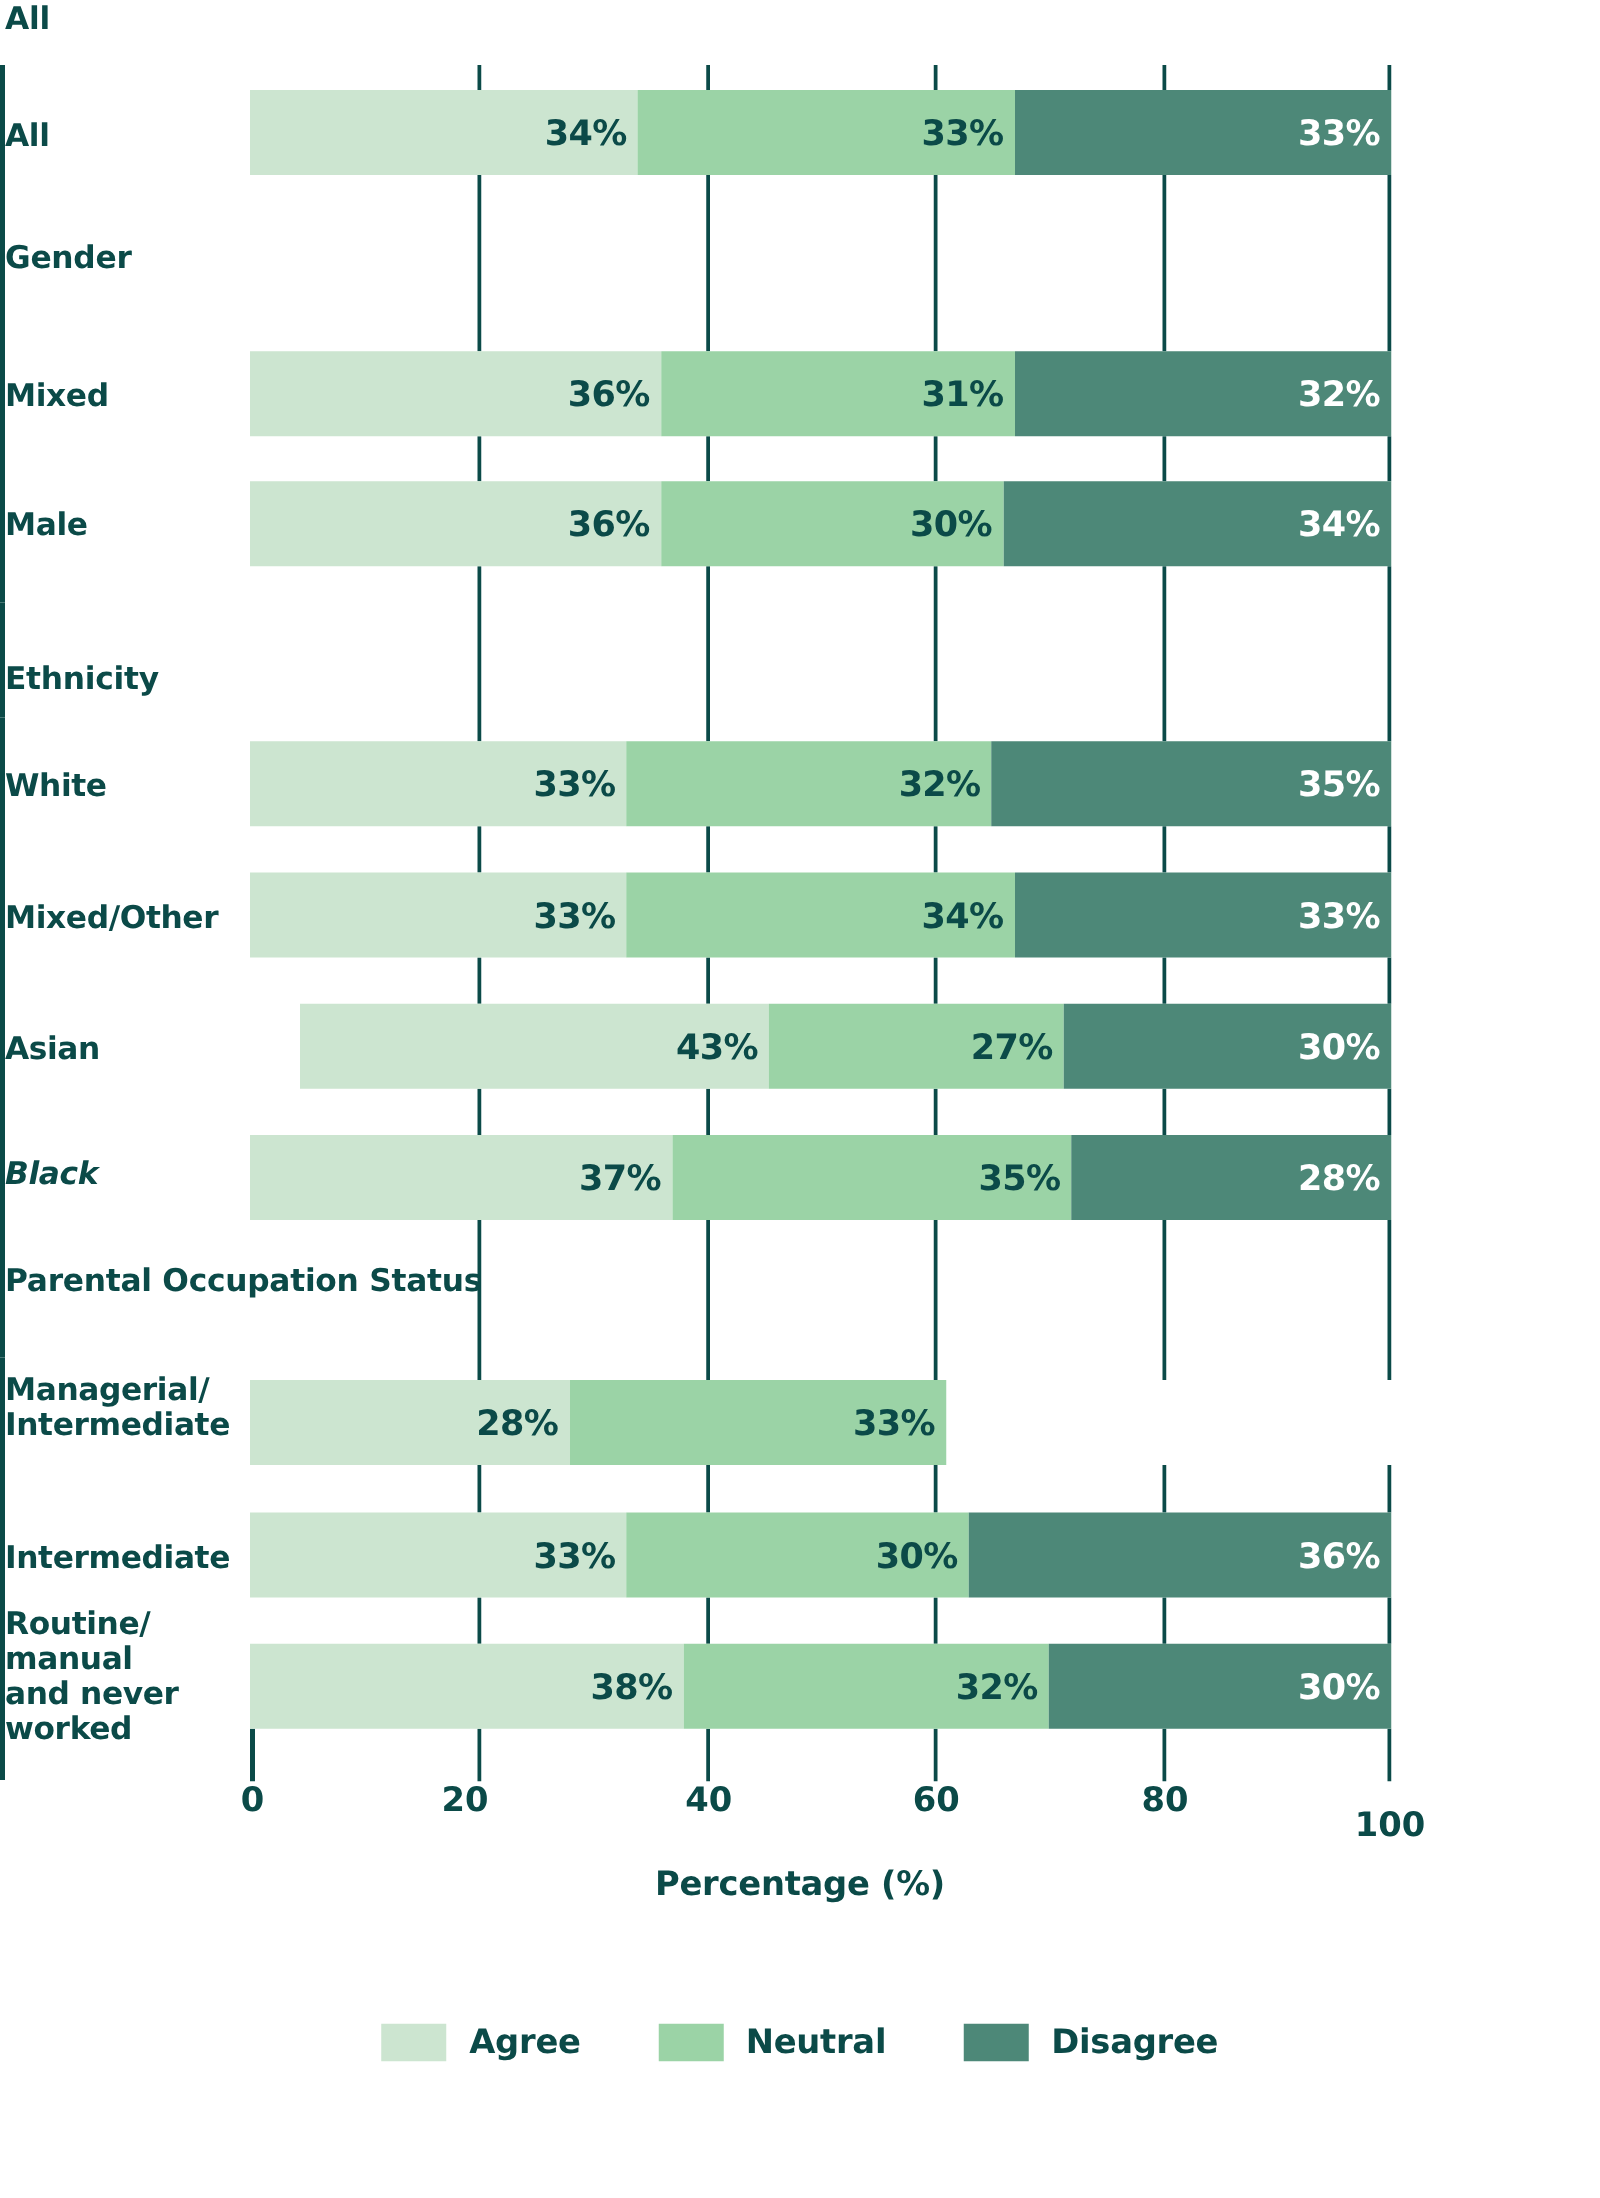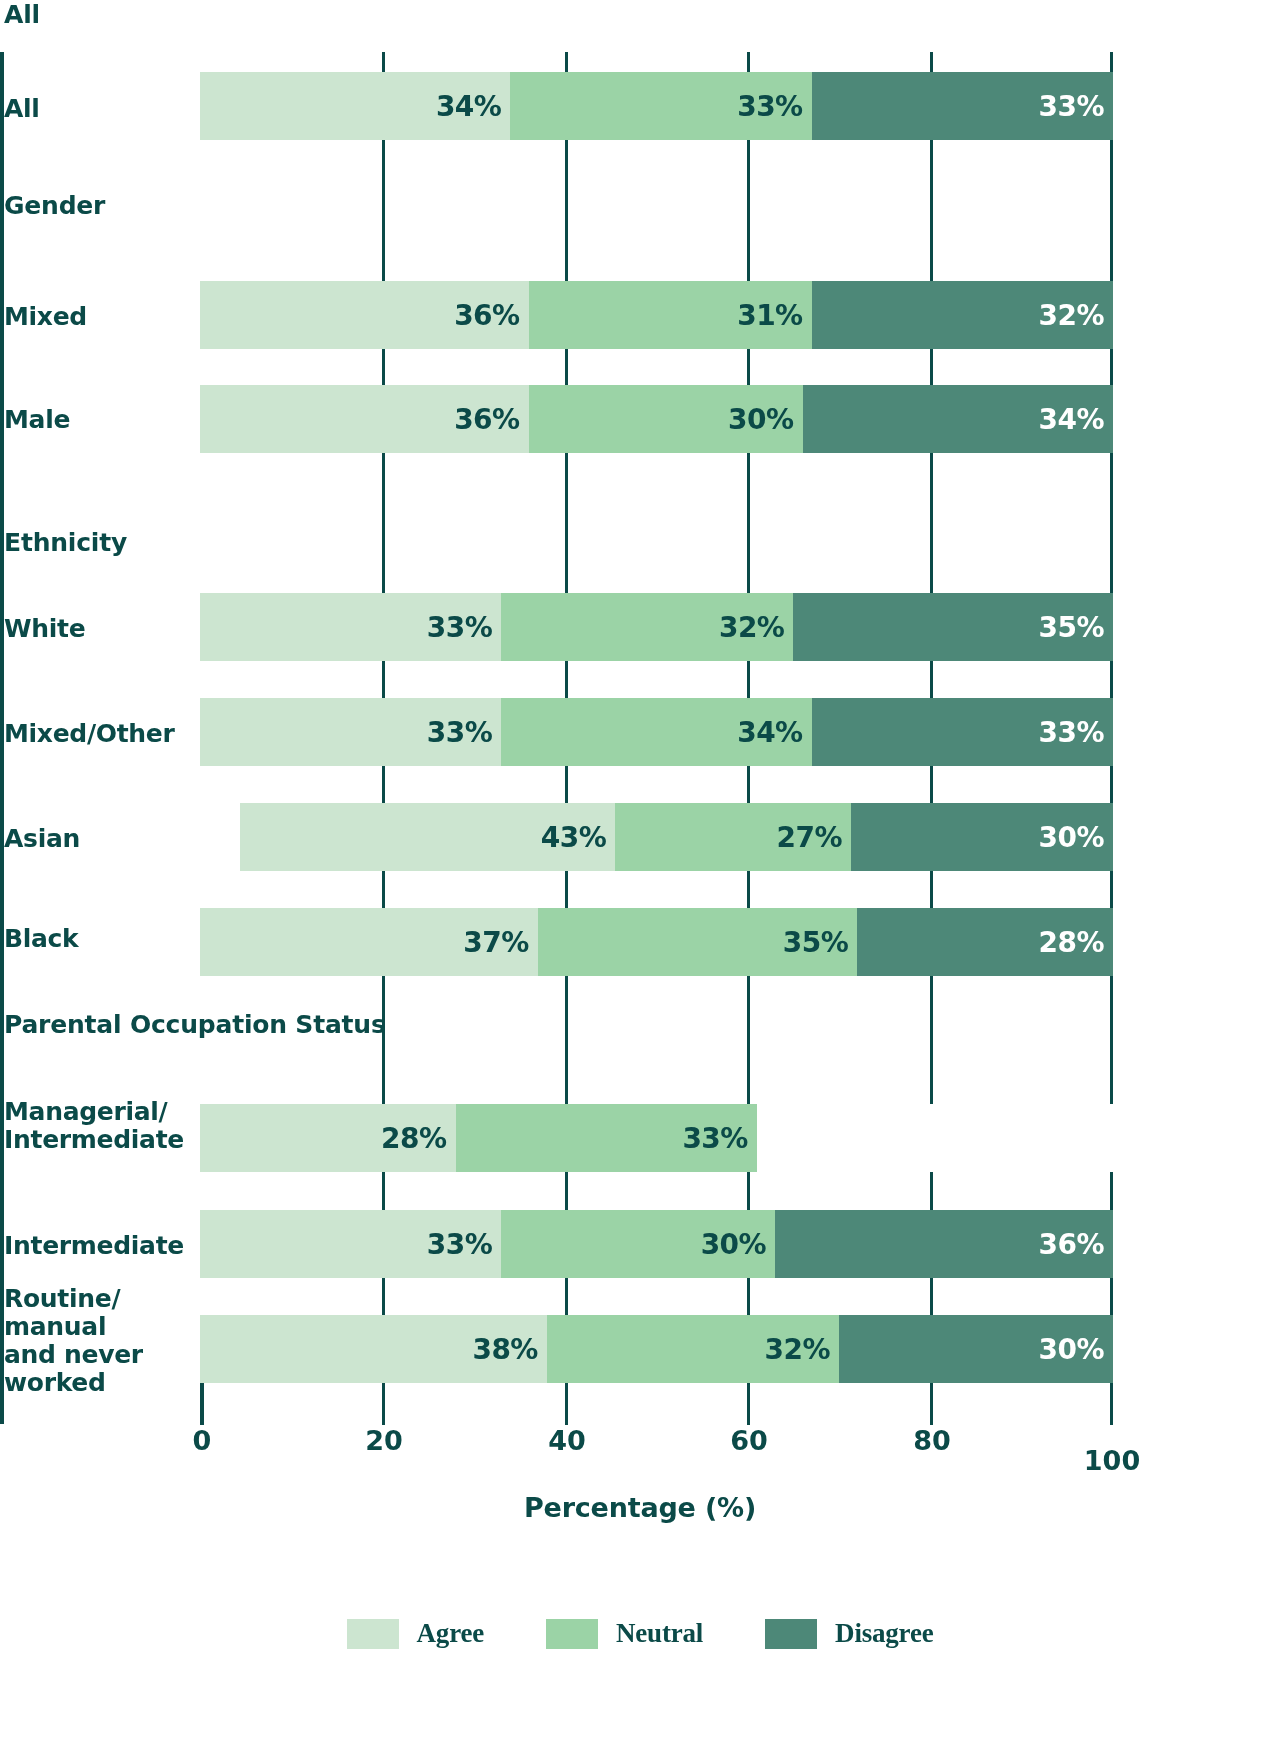--- a/index.html
+++ b/index.html
@@ -119,21 +119,20 @@
   }
   .legend-swatch {
     width: 52px;
     height: 30px;
   }
   .legend-label {
     color: #0b4a48;
     font-weight: bold;
     font-size: 27px;
     letter-spacing: -0.2px;
-    font-family: Liberation Serif, serif;
   }
 </style>
 </head>
 <body>
 
 <div id="chart-root">
 
   <div class="group-header" style="top:2px;">All</div>
   <div class="group-header" style="top:193px;">Gender</div>
   <div class="group-header" style="top:530px;">Ethnicity</div>
@@ -186,21 +185,21 @@
     <div class="seg seg-neutral" style="width:27%">27%</div>
     <div class="seg seg-disagree" style="width:30%">30%</div>
   </div>
   <div class="cat-label" style="top:825px;">Asian</div>
 
   <div class="bar-row plot-left plot-w" style="top:908px;">
     <div class="seg seg-agree" style="width:37%">37%</div>
     <div class="seg seg-neutral" style="width:35%">35%</div>
     <div class="seg seg-disagree" style="width:28%">28%</div>
   </div>
-  <div class="cat-label" style="top:925px;">Black</div>
+  <div class="cat-label" style="top:925px;font-style:italic;">Black</div>
 
   <div class="bar-row plot-left plot-w" style="top:1104px;">
     <div class="seg seg-agree" style="width:28%">28%</div>
     <div class="seg seg-neutral" style="width:33%">33%</div>
   </div>
   <div class="cat-label" style="top:1098px; white-space:pre-line;">Managerial/
 Intermediate</div>
 
   <div class="bar-row plot-left plot-w" style="top:1210px;">
     <div class="seg seg-agree" style="width:33%">33%</div>
@@ -280,21 +279,21 @@
   <div class="tick-mark" style="left:1110px;top:1278px; height:37px;"></div>
 
   <div class="tick-mark major" style="left:200px;  top:1383px; height:42px;"></div>
   <div class="tick-mark" style="left:382px;  top:1383px; height:42px;"></div>
   <div class="tick-mark" style="left:565px;  top:1383px; height:42px;"></div>
   <div class="tick-mark" style="left:747px;  top:1383px; height:42px;"></div>
   <div class="tick-mark" style="left:930px;  top:1383px; height:42px;"></div>
   <div class="tick-mark" style="left:1110px; top:1383px; height:42px;"></div>
 
   <div class="xtick-label" style="left:202px;  top:1425px;">0</div>
-  <div class="xtick-label" style="left:384px;  top:1425px;">20</div>
+  <div class="xtick-label" style="left:372px;  top:1425px;">20</div>
   <div class="xtick-label" style="left:567px;  top:1425px;">40</div>
   <div class="xtick-label" style="left:749px;  top:1425px;">60</div>
   <div class="xtick-label" style="left:932px;  top:1425px;">80</div>
   <div class="xtick-label" style="left:1112px; top:1425px;margin-top:20px;">100</div>
 
   <div class="x-axis-title" style="top:1492px;">Percentage (%)</div>
 
   <div class="legend" style="top:1618px;">
     <div class="legend-item">
       <span class="legend-swatch seg-agree"></span>

